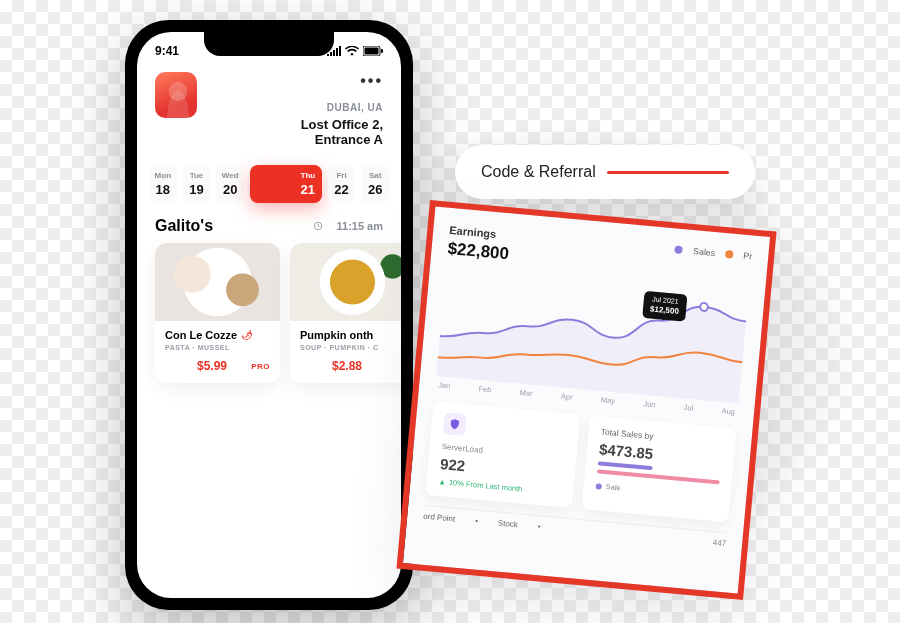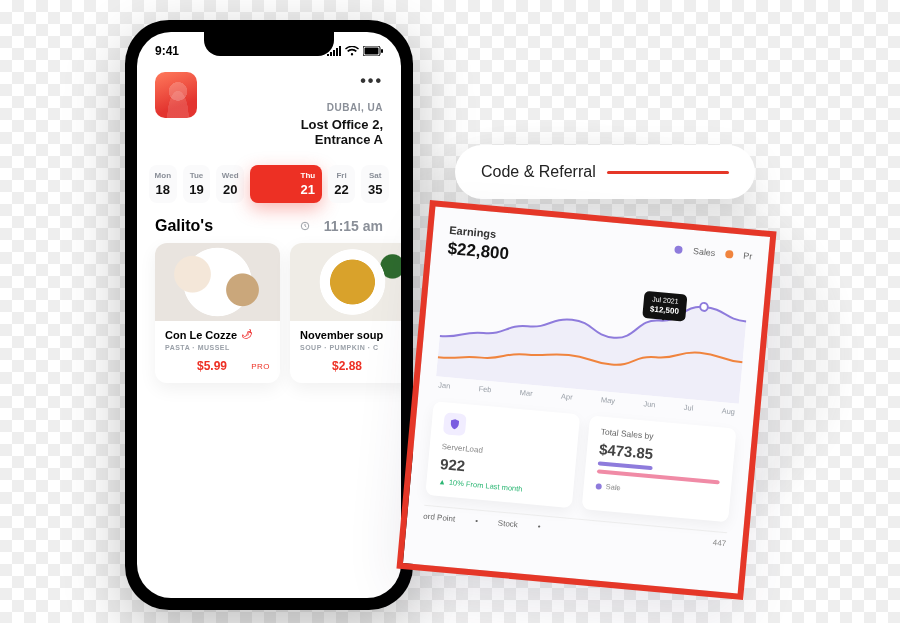--- a/index.html
+++ b/index.html
@@ -84,21 +84,21 @@
   }
   .date-cell .dw { font-size:8px; color:#8a8f98; font-weight:600;}
   .date-cell .dn { font-size:13px; font-weight:700; color:#111; margin-top:2px;}
   .date-cell.active { background:#ed3024; color:#fff; box-shadow: 0 6px 18px rgba(237,48,36,.35); padding-left: 44px;}
   .date-cell.active .dw, .date-cell.active .dn { color:#fff;}
 
   .section-head {
     display:flex; justify-content:space-between; align-items:center;
     padding: 0 18px 8px; font-weight:800; font-size:16px;
   }
-  .section-time { display:flex; align-items:center; gap:14px; font-size:14px; color:#8a8f98; font-weight:600;}
+  .section-time { display:flex; align-items:center; gap:14px; font-size:11px; color:#8a8f98; font-weight:600;}
   .section-time.red { color:#ed3024;}
 
   .h-scroll { display:flex; gap:10px; padding:0 18px 16px; }
   .food-card {
     width: 125px; flex:none;
     border-radius:12px; background:#fff;
     box-shadow: 0 6px 18px rgba(0,0,0,.06);
     overflow:hidden;
   }
   .food-img {
@@ -113,26 +113,26 @@
       linear-gradient(#e9e4df,#e9e4df);
   }
   .food-img.pumpkin {
     background:
       radial-gradient(circle at 50% 50%, #d9a22b 0 30%, transparent 31%),
       radial-gradient(circle at 50% 50%, #fff 0 44%, transparent 45%),
       radial-gradient(circle at 82% 30%, #2e6b2e 0 10%, transparent 11%),
       linear-gradient(#efece6,#efece6);
   }
   .food-body { padding: 8px 10px 10px;}
-  .food-title { font-size:11px; font-weight:800; display:flex; align-items:flex-start; gap:4px;}
+  .food-title { font-size:11px; font-weight:800; display:flex; align-items:center; gap:4px;}
   .chili { color:#e33; font-size:9px;}
   .food-tags { font-size:7px; letter-spacing:.5px; color:#9aa0a8; font-weight:600; margin-top:3px;}
   .food-foot { display:flex; justify-content:space-between; align-items:center; margin-top:8px;}
   .price { color:#ed3024; font-weight:800; font-size:12px;margin-left:32px;}
-  .pro   { color:#ed3024; font-weight:400; font-size:8px; letter-spacing:.5px;}
+  .pro   { color:#ed3024; font-weight:700; font-size:8px; letter-spacing:.5px;}
 
   
   .pill {
     position:absolute; left:455px; top:145px;
     width: 300px; padding: 18px 26px;
     background:#fff; border-radius: 40px;
     box-shadow: 0 16px 40px rgba(0,0,0,.10);
     display:flex; align-items:center; gap:11px;
     font-size:16px; font-weight:500; color:#222;
   }
@@ -278,21 +278,21 @@
         <div class="date-cell active">
           <div class="dw">Thu</div>
           <div class="dn">21</div>
         </div>
         <div class="date-cell">
           <div class="dw">Fri</div>
           <div class="dn">22</div>
         </div>
         <div class="date-cell">
           <div class="dw">Sat</div>
-          <div class="dn">35</div>
+          <div class="dn">26</div>
         </div>
       </div>
 
     <div id="sections">
         <div class="section-head">
           <span>Galito's</span>
           <span class="section-time">
             <svg width="10" height="10" viewBox="0 0 24 24" fill="none" stroke="currentColor" stroke-width="2">
               <circle cx="12" cy="12" r="9"></circle>
               <path d="M12 7v5l3 2"></path>
@@ -308,21 +308,21 @@
               <div class="food-tags">PASTA · MUSSEL</div>
               <div class="food-foot">
                 <span class="price">$5.99</span>
                 <span class="pro">PRO</span>
               </div>
             </div>
           </div>
           <div class="food-card">
             <div class="food-img pumpkin"></div>
             <div class="food-body">
-              <div class="food-title">November soup</div>
+              <div class="food-title">Pumpkin onth</div>
               <div class="food-tags">SOUP · PUMPKIN · C</div>
               <div class="food-foot">
                 <span class="price">$2.88</span>
               </div>
             </div>
           </div>
         </div>
       </div>
   </div>
 </div>

